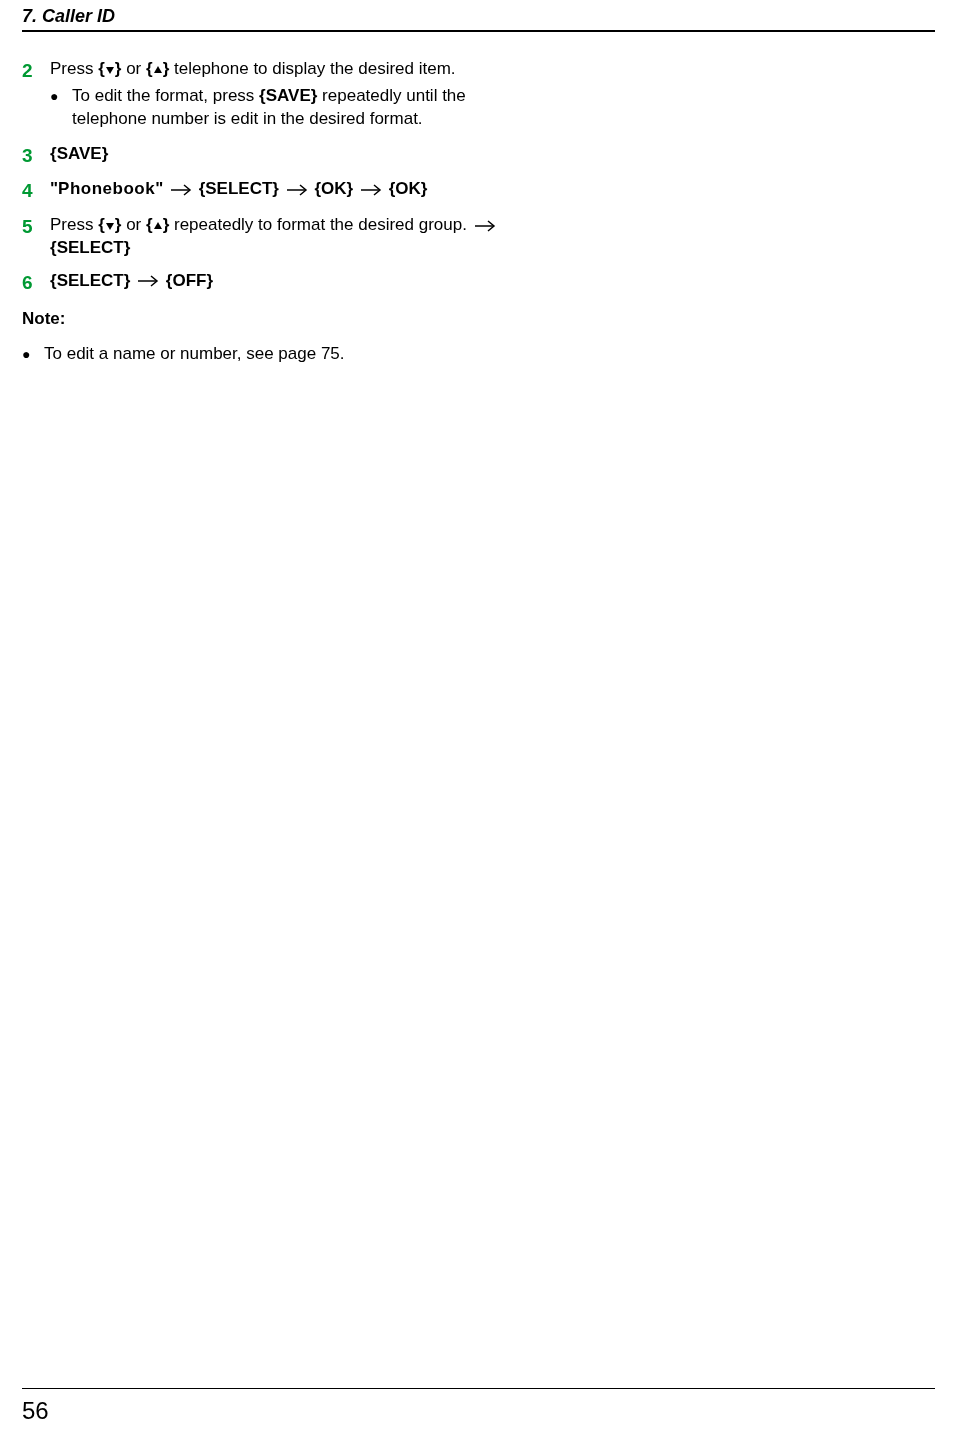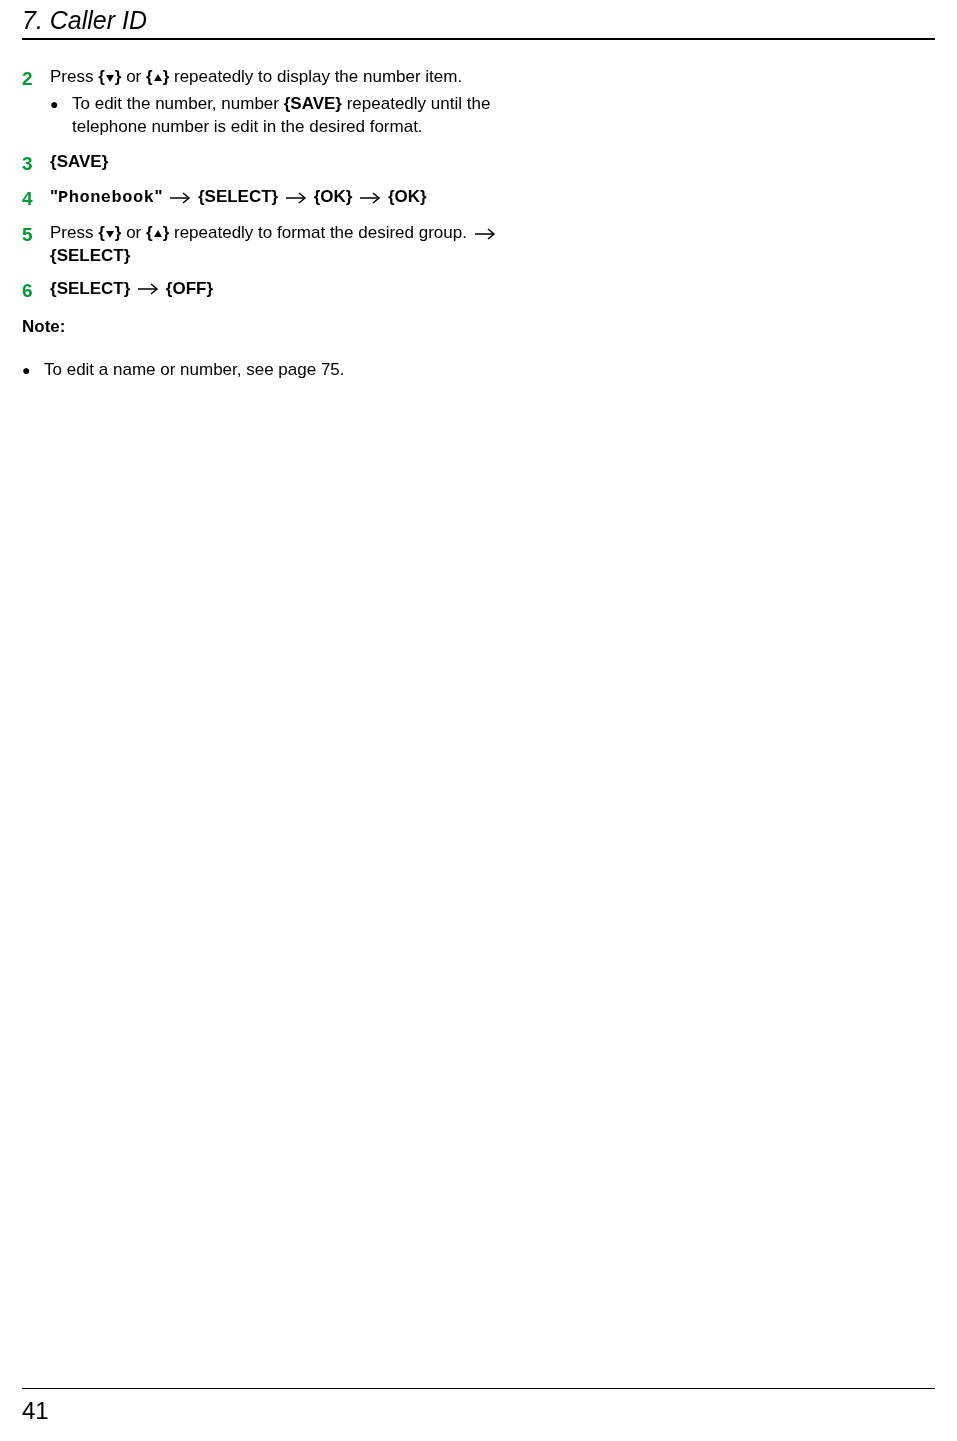--- a/index.html
+++ b/index.html
@@ -7,22 +7,22 @@
       width: 957px;
       height: 1441px;
       font-family: Arial, Helvetica, sans-serif;
       background: #fff;
       color: #000;
       position: relative;
       padding: 0 22px;
     }
     .header {
       font-style: italic;
-      font-weight: normal;
-      font-size: 25px;
+      font-weight: bold;
+      font-size: 18px;
       padding: 6px 0 3px 0;
       border-bottom: 2px solid #000;
     }
     .content {
       padding-top: 26px;
       width: 480px;
       font-size: 17px;
       line-height: 1.35;
     }
     .step {
@@ -45,25 +45,25 @@
     .bullet {
       width: 22px;
       flex-shrink: 0;
       font-size: 14px;
       padding-top: 2px;
     }
     .sub .txt { flex: 1; }
     .note-label {
       font-weight: bold;
       margin-top: 12px;
-      margin-bottom: 20px;
+      margin-bottom: 12px;
     }
     .softkey { font-weight: bold; }
     .codeword {
-      font-family: Liberation Mono, monospace;
+      font-family: Liberation Sans, sans-serif;
       font-weight: bold;
       letter-spacing: 0.5px;
     }
     .arrow-svg {
       display: inline-block;
       vertical-align: middle;
     }
     .footer-line {
       position: absolute;
       bottom: 52px;
@@ -91,25 +91,25 @@
 
 <div class="content">
 
   <div class="step">
     <div class="num">2</div>
     <div class="body">
       <span>Press </span><span class="softkey">{<svg class="tri" width="10" height="10">
             <polygon points="1,2 9,2 5,9" fill="#000"></polygon>
           </svg>}</span><span> or </span><span class="softkey">{<svg class="tri" width="10" height="10">
             <polygon points="5,1 9,8 1,8" fill="#000"></polygon>
-          </svg>}</span><span> repeatedly to display the number item.</span>
+          </svg>}</span><span> telephone to display the desired item.</span>
       <div class="sub">
         <div class="bullet">●</div>
         <div class="txt">
-          <span>To edit the number, number </span><span class="softkey">{<span>SAVE</span>}</span><span> repeatedly until the telephone number is edit in the desired format.</span>
+          <span>To edit the format, press </span><span class="softkey">{<span>SAVE</span>}</span><span> repeatedly until the telephone number is edit in the desired format.</span>
         </div>
       </div>
     </div>
   </div>
 
   <div class="step">
     <div class="num">3</div>
     <div class="body">
       <span class="softkey">{<span>SAVE</span>}</span>
     </div>
@@ -167,13 +167,13 @@
 
   <div class="note-label">Note:</div>
   <div class="step">
     <div class="bullet" style="width:22px;">●</div>
     <div class="body">To edit a name or number, see page 75.</div>
   </div>
 
 </div>
 
 <div class="footer-line"></div>
-<div class="pagenum">41</div>
+<div class="pagenum">56</div>
 
 </body></html>

